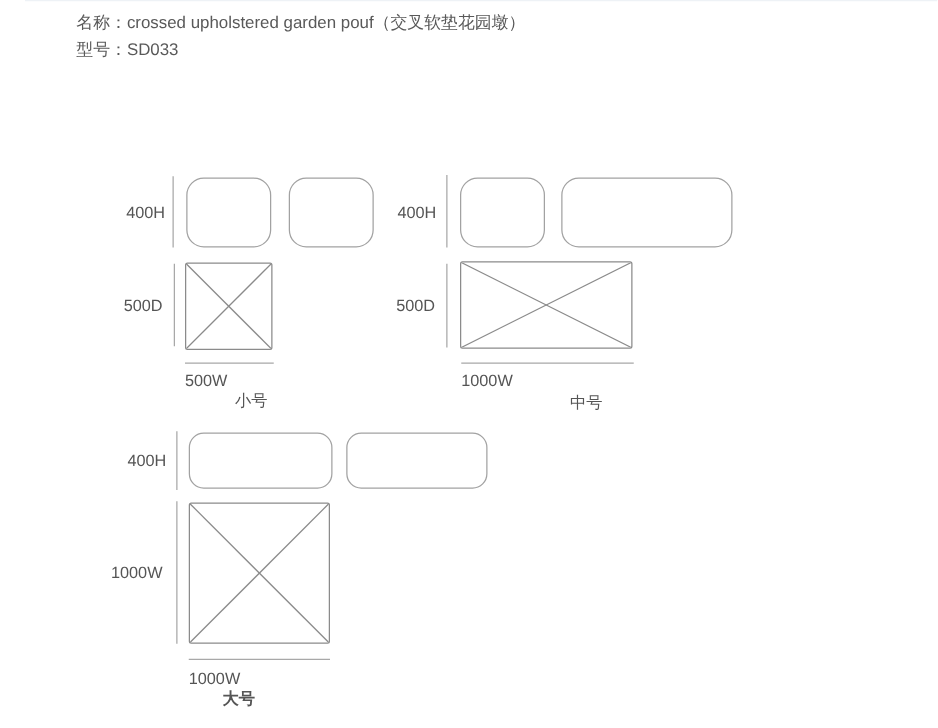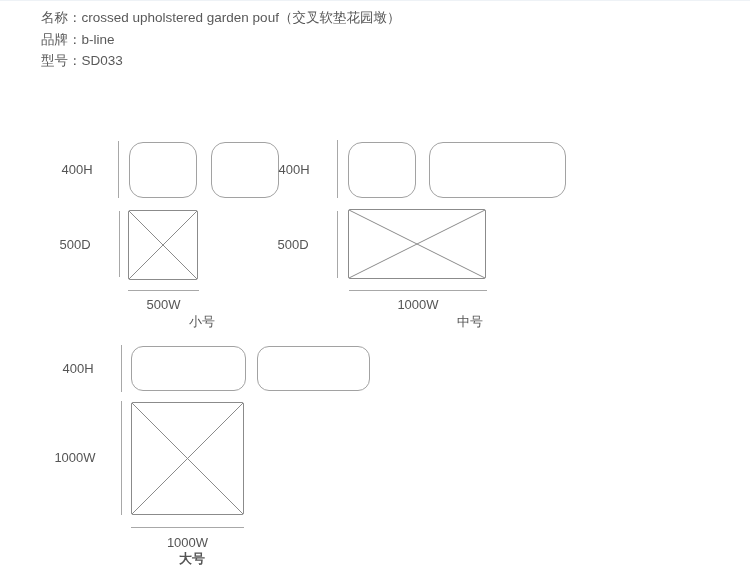--- a/index.html
+++ b/index.html
@@ -4,36 +4,36 @@
 <style>
   html, body { margin: 0; padding: 0; background: #ffffff; }
   .canvas {
     position: relative;
     width: 750px;
     height: 582px;
     background: #ffffff;
     font-family: "Liberation Sans", "DejaVu Sans", sans-serif;
     overflow: hidden;
   }
-  .abs { position: absolute; }
+  .abs { position: absolute; margin-left: 20px; }
   .spec-block {
     left: 41px; top: 7px;
     color: #595959;
     font-size: 13.5px;
     line-height: 21.5px;
     white-space: nowrap;
   }
   .dim-label {
     color: #555555;
     font-size: 13px;
     line-height: 14px;
     white-space: nowrap;
   }
-  .right { text-align: center; }
-  .center { text-align: center; }
+  .right { text-align: right; }
+  .center { }
   .vline { width: 1px; background: #a8a8a8; }
   .hline { height: 1px; background: #a8a8a8; }
   .pouf {
     box-sizing: border-box;
     border: 1px solid #a2a2a2;
     border-radius: 14px;
     background: #ffffff;
   }
   .pouf.lowrise { border-radius: 12px; }
   .xbox {
@@ -49,40 +49,39 @@
     background: #eef2f6;
   }
 </style>
 </head>
 <body>
 
 <div class="canvas">
 
   <div class="abs spec-block">
     <div>名称：crossed upholstered garden pouf（交叉软垫花园墩）</div>
-    <div>品牌：b-line</div>
     <div>型号：SD033</div>
   </div>
 
   <div class="abs dim-label right" style="left:42px; top:163px; width:70px;">400H</div>
   <div class="abs vline" style="left:118px; top:141px; height:57px;"></div>
   <div class="abs pouf" style="left:129px; top:142px; width:68px; height:56px;"></div>
   <div class="abs pouf" style="left:211px; top:142px; width:68px; height:56px;"></div>
 
   <div class="abs dim-label right" style="left:40px; top:238px; width:70px;">500D</div>
   <div class="abs vline" style="left:119px; top:211px; height:66px;"></div>
   <div class="abs xbox" style="left:128px; top:210px; width:70px; height:70px;">
     <svg viewBox="0 0 100 100" preserveAspectRatio="none">
       <line x1="0" y1="0" x2="100" y2="100"></line>
       <line x1="100" y1="0" x2="0" y2="100"></line>
     </svg>
   </div>
   <div class="abs hline" style="left:128px; top:290px; width:71px;"></div>
   <div class="abs dim-label center" style="left:128px; top:298px; width:71px;">500W</div>
-  <div class="abs dim-label center" style="left:168px; top:315px; width:68px;">小号</div>
+  <div class="abs dim-label center" style="left:168px; top:315px; width:68px;font-family:Liberation Mono, monospace;">小号</div>
 
   <div class="abs dim-label right" style="left:259px; top:163px; width:70px;">400H</div>
   <div class="abs vline" style="left:337px; top:140px; height:58px;"></div>
   <div class="abs pouf" style="left:348px; top:142px; width:68px; height:56px;"></div>
   <div class="abs pouf" style="left:429px; top:142px; width:137px; height:56px;"></div>
 
   <div class="abs dim-label right" style="left:258px; top:238px; width:70px;">500D</div>
   <div class="abs vline" style="left:337px; top:211px; height:67px;"></div>
   <div class="abs xbox" style="left:348px; top:209px; width:138px; height:70px;">
     <svg viewBox="0 0 100 100" preserveAspectRatio="none">

